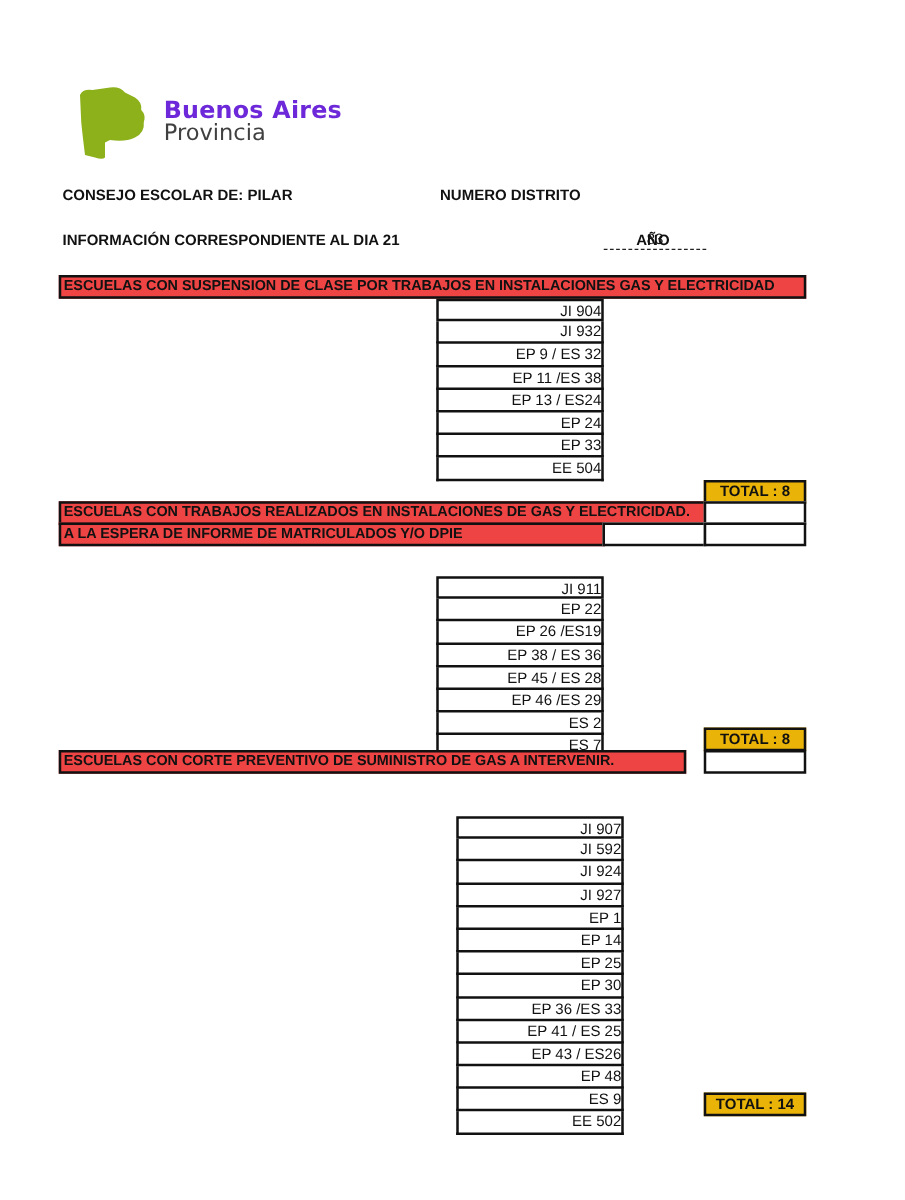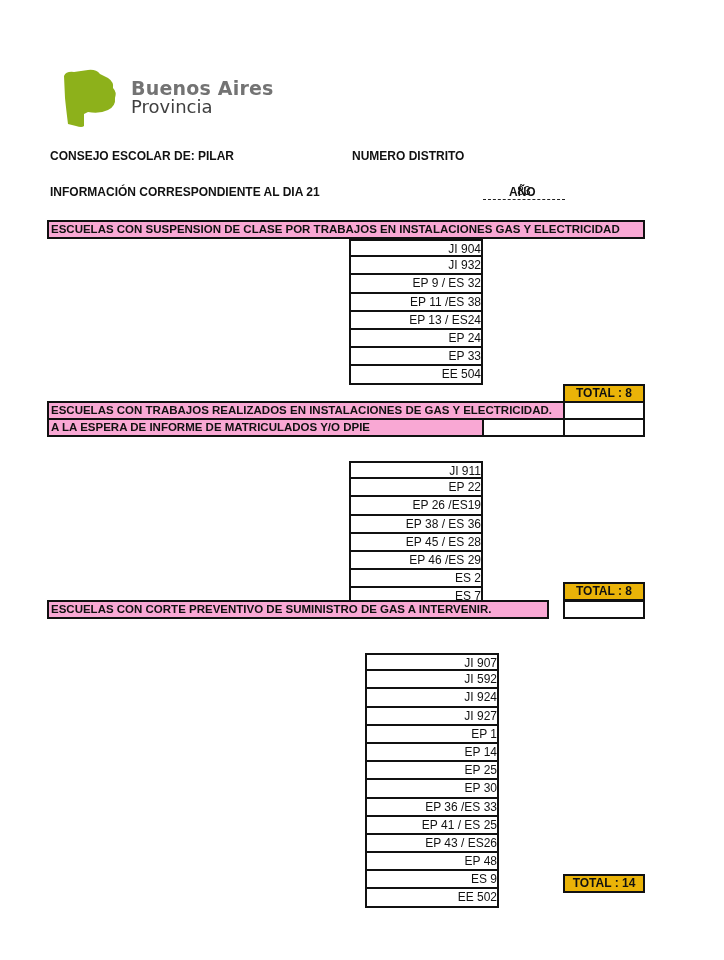--- a/index.html
+++ b/index.html
@@ -3,32 +3,32 @@
   <meta charset="utf-8">
   <style>
     html, body { margin: 0; padding: 0; background: #ffffff; }
     body {
       width: 724px; height: 960px; position: relative; overflow: hidden;
       font-family: "Liberation Sans", sans-serif; color: #111;
     }
     .abs { position: absolute; }
     .logo-shape { left: 62px; top: 68px; width: 56px; height: 60px; }
     .logo-title {
-      left: 131px; top: 77px; font-size: 19px; font-weight: bold; color: #737373; letter-spacing: 0.2px;
+      left: 131px; top: 77px; font-size: 19px; font-weight: bold; color: #6d28d9; letter-spacing: 0.2px;
       font-family: "DejaVu Sans", sans-serif;
     }
     .logo-sub {
       left: 131px; top: 96px; font-size: 18px; color: #404040;
       font-family: "DejaVu Sans", sans-serif;
     }
     .hdr { font-size: 12px; font-weight: bold; white-space: nowrap; }
     .dash { border-bottom: 1.5px dashed #222; text-align: center; margin-top: 36px; }
     .val { font-size: 12px; }
     .box {
-      position: absolute; border: 2px solid #111; box-sizing: border-box; background: #f9a8d4;
+      position: absolute; border: 2px solid #111; box-sizing: border-box; background: #ef4444;
       font-size: 11.5px; font-weight: bold; white-space: nowrap; line-height: 15px; padding-left: 2px;
     }
     .col { position: absolute; left: 349px; width: 134px; }
     .cell {
       height: 18.2px; border: 2px solid #111; border-top-width: 0; box-sizing: border-box;
       text-align: right; font-size: 12px; line-height: 16px;
     }
     .cell:first-child { border-top-width: 2px; }
     .total {
       position: absolute; border: 2px solid #111; box-sizing: border-box; background: #eab308;

